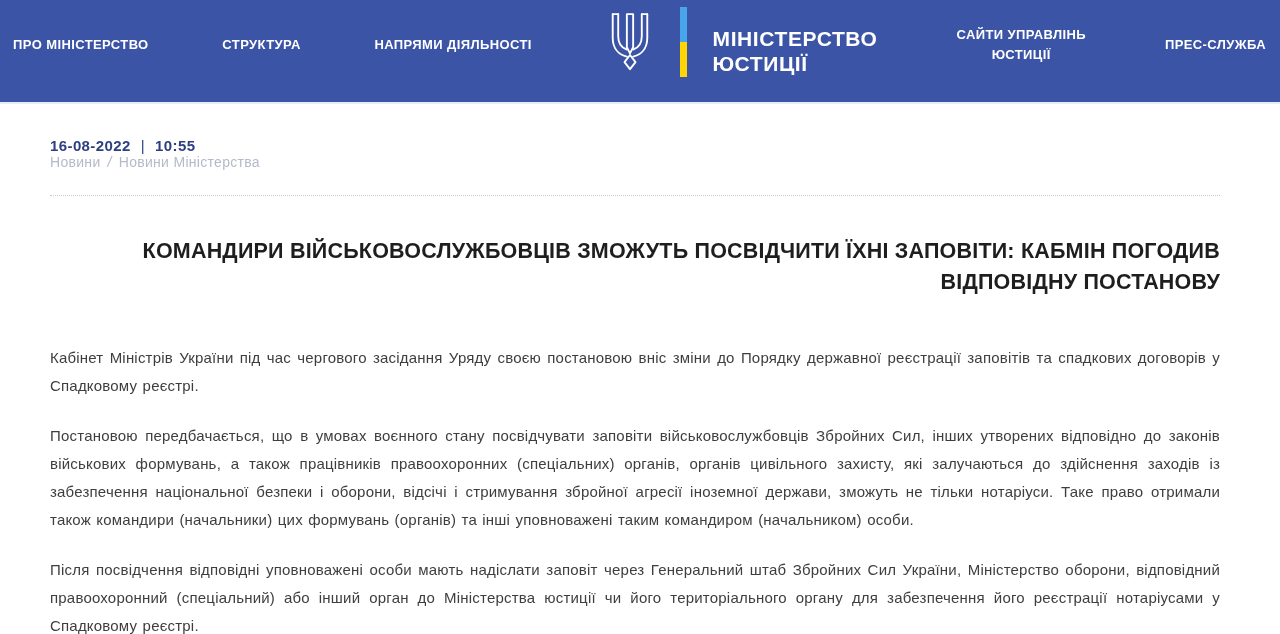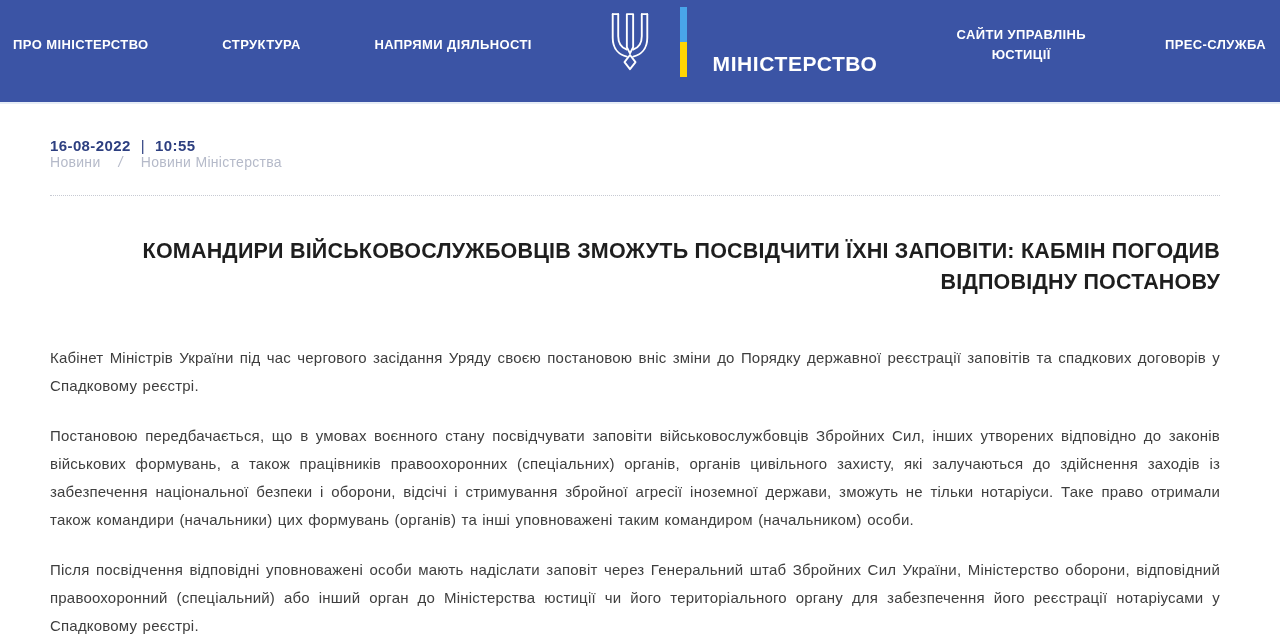--- a/index.html
+++ b/index.html
@@ -69,21 +69,21 @@
     display: flex;
     gap: 10px;
     align-items: baseline;
   }
   .date-sep { font-weight: 400; color: #2d3f80; }
   .breadcrumb {
     color: #b5bac9;
     font-size: 14px;
     letter-spacing: 0.3px;
     display: flex;
-    gap: 18px;
+    gap: 7px;
   }
   .breadcrumb .crumb { cursor: pointer; }
   .breadcrumb .bc-sep { font-style: italic; }
 
   .divider {
     margin-top: 25px;
     border-top: 1px dotted #c7cad3;
     height: 0;
   }
 
@@ -129,20 +129,21 @@
         <path d="M30 56 l7 9 -7 9 -7 -9 z"></path>
         <path d="M8 4 h7 M45 4 h7"></path>
       </svg>
     </span>
     <span class="flag-bar">
       <span class="b"></span>
         <span class="y"></span>
     </span>
     <div class="logo-text">
       <div>МІНІСТЕРСТВО</div>
+      <div>ЮСТИЦІЇ</div>
     </div>
   </div>
 
   <div class="nav-item wrap2 w-suy">САЙТИ УПРАВЛІНЬ ЮСТИЦІЇ</div>
   <div class="nav-item">ПРЕС-СЛУЖБА</div>
 </header>
 
 <main class="content">
 
   <div class="meta-row">

